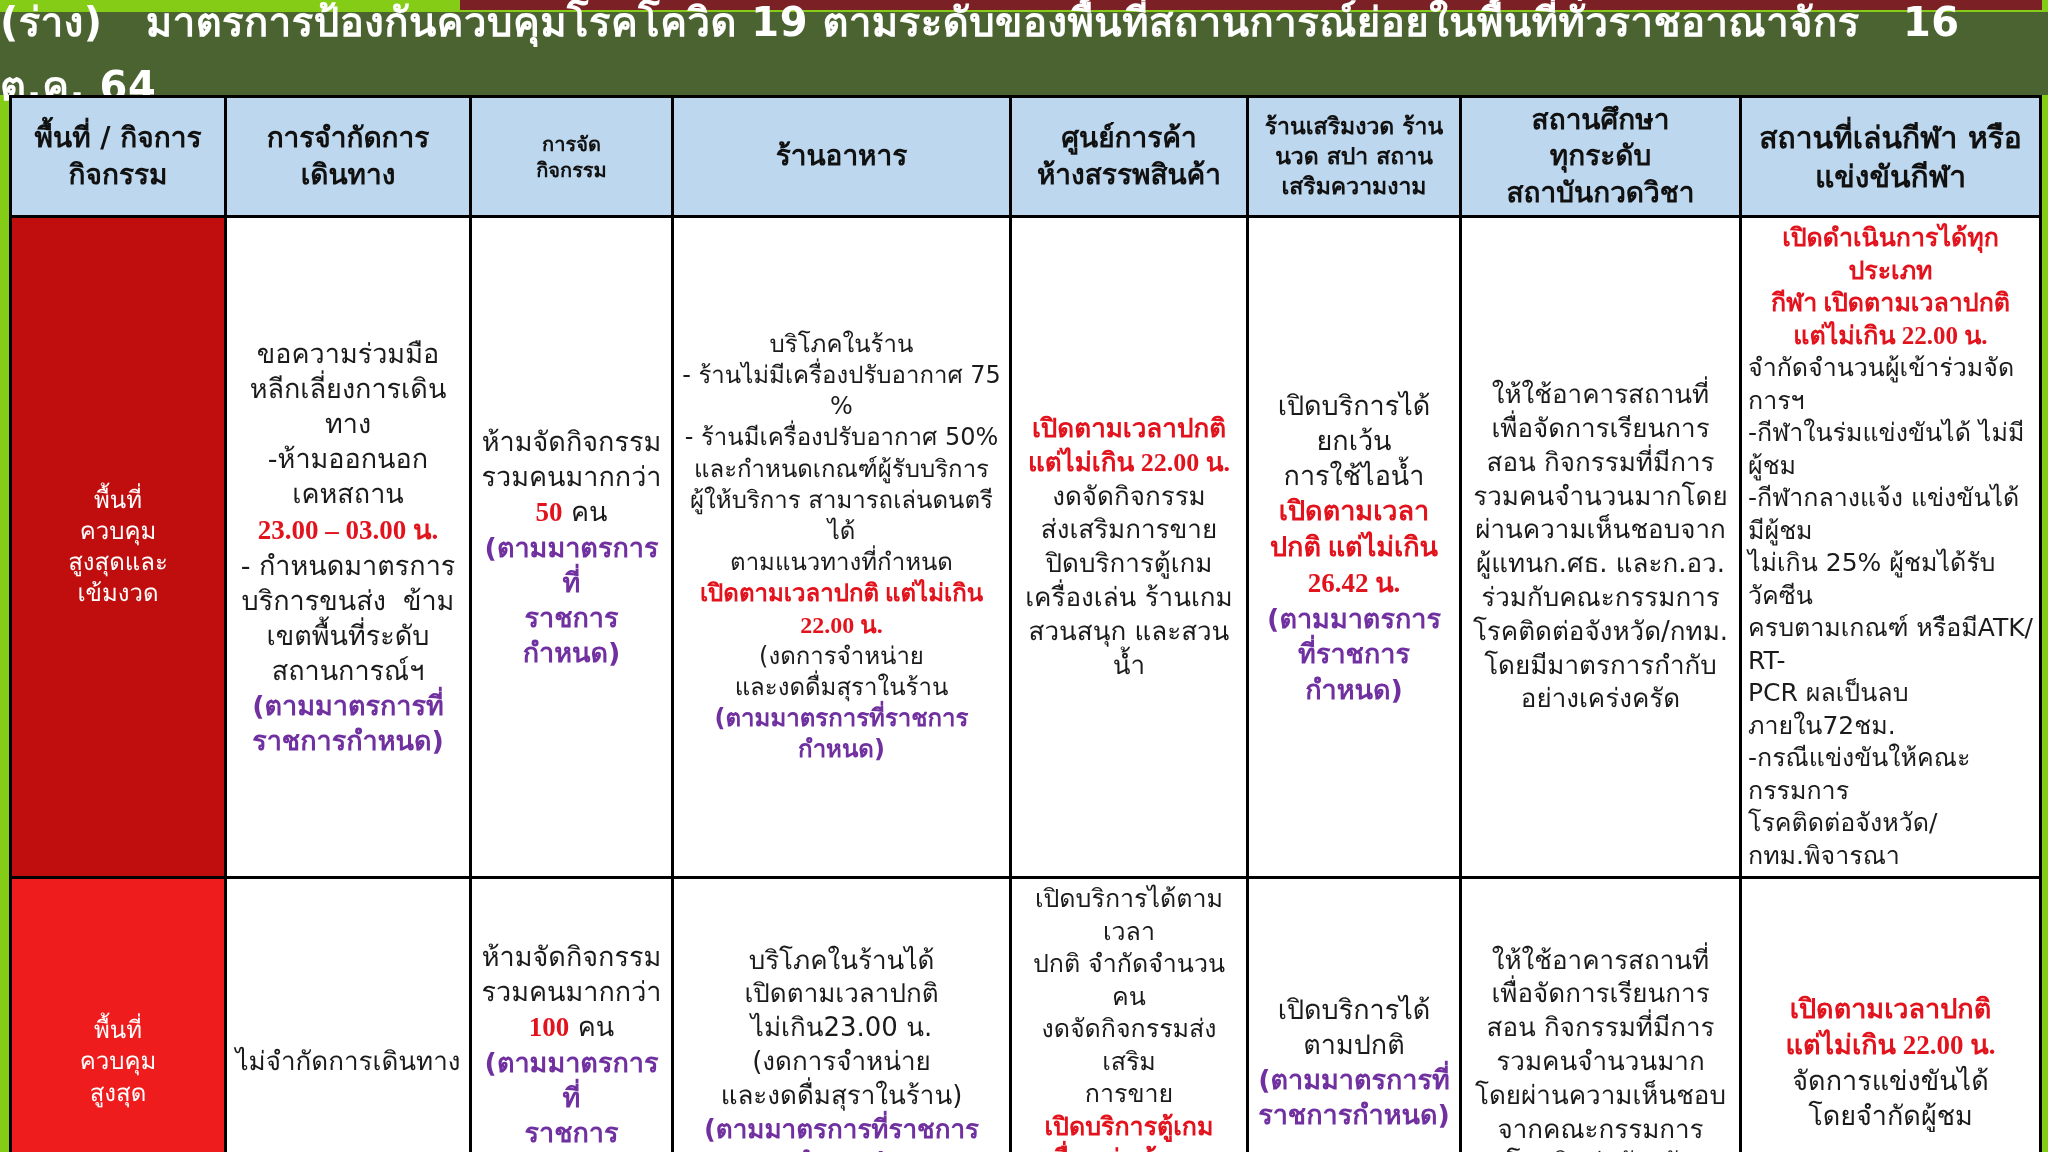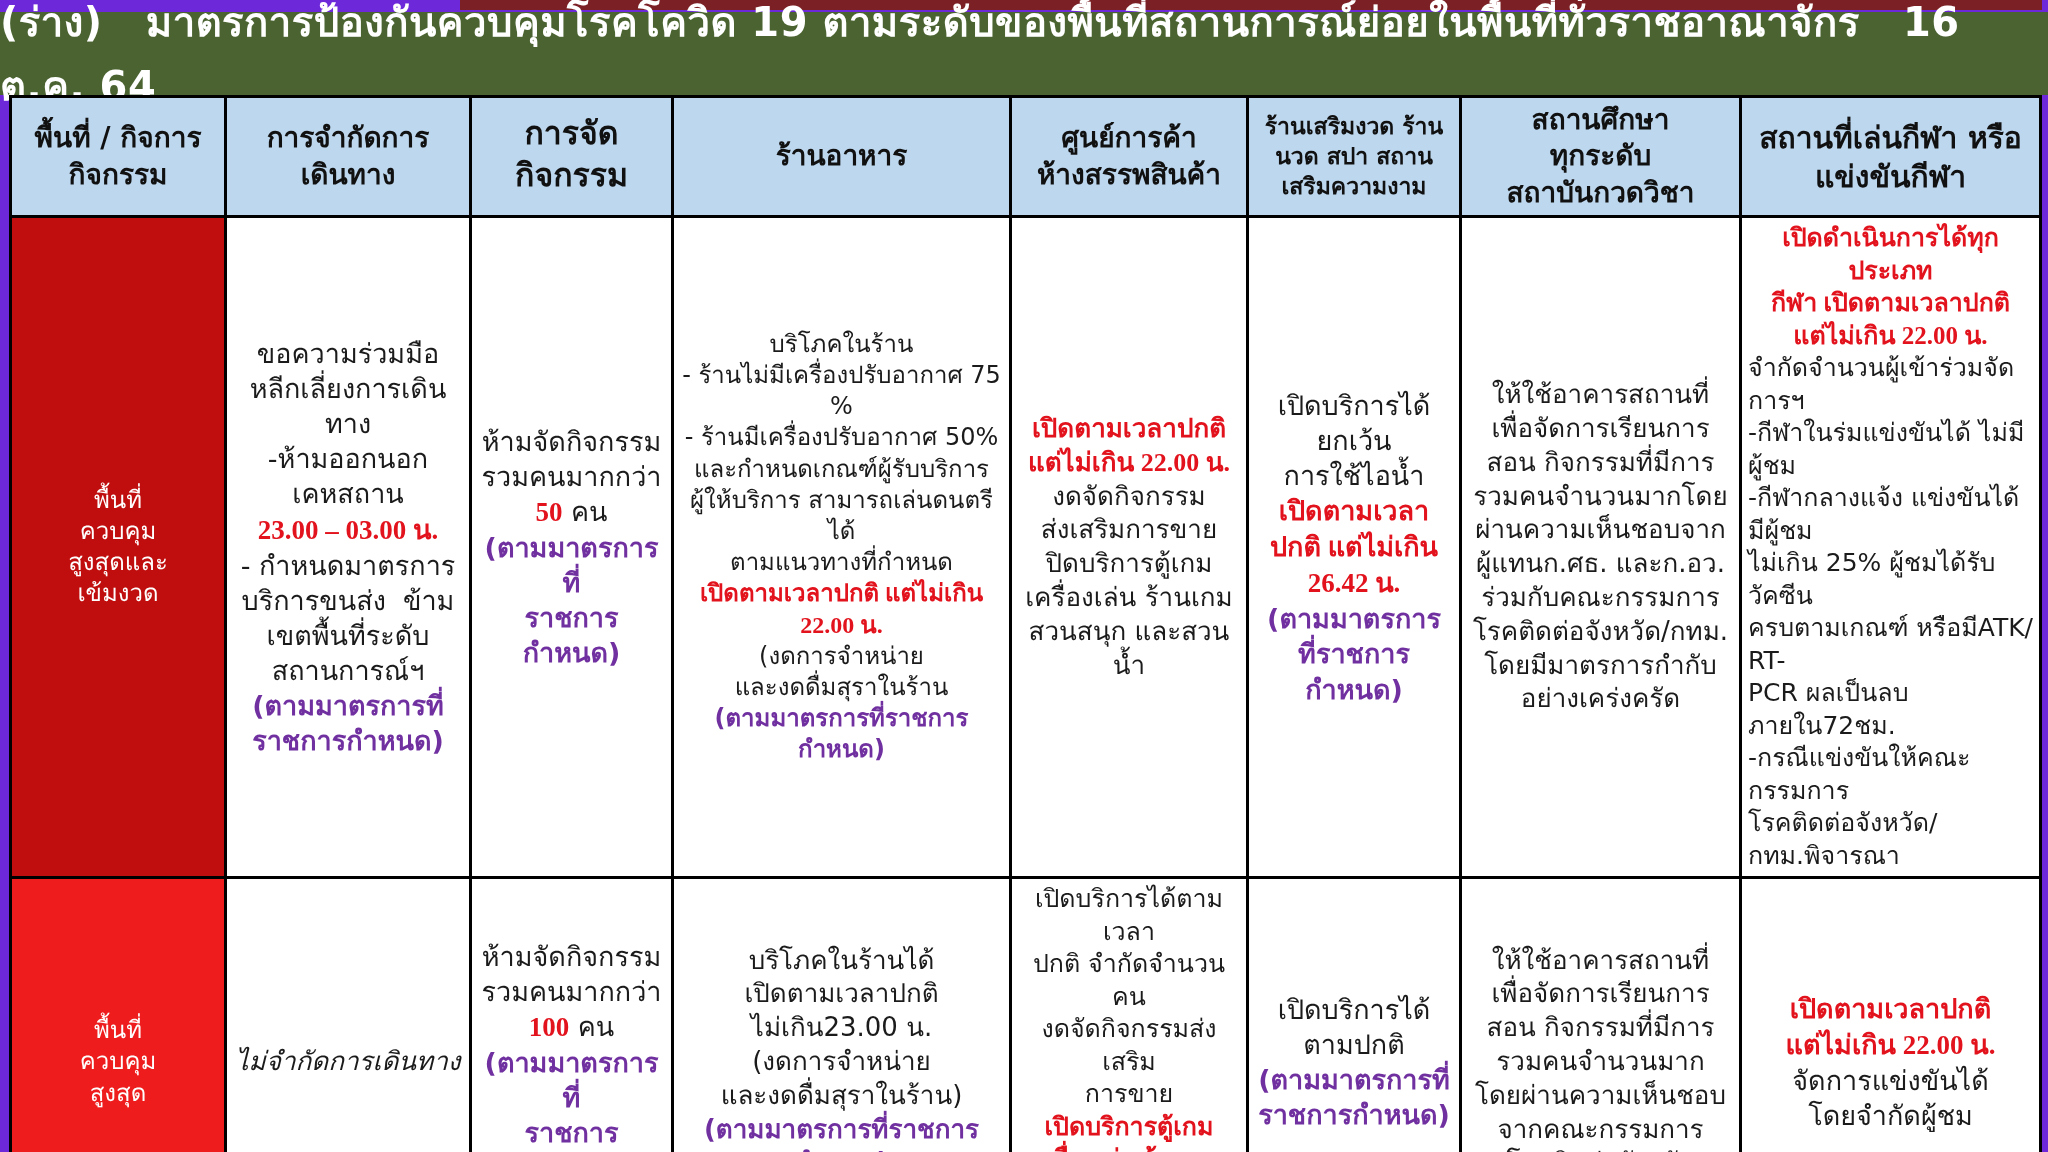--- a/index.html
+++ b/index.html
@@ -1,16 +1,16 @@
 <!DOCTYPE html>
 <html><head>
 <meta charset="utf-8">
 <style>
   html,body{margin:0;padding:0;background:#ffffff;}
-  .page{position:relative;width:2048px;height:1152px;background:#6d28d9;overflow:hidden;
+  .page{position:relative;width:2048px;height:1152px;background:#84cc16;overflow:hidden;
         font-family:"DejaVu Sans",sans-serif;}
   .top-strip{position:absolute;top:0;left:460px;right:6px;height:10px;background:#7b2125;}
   .title-bar{position:absolute;top:12px;left:0;width:100%;height:83px;background:#4a6330;
              display:flex;align-items:center;justify-content:center;}
   .title-bar span{color:#ffffff;font-size:40px;font-weight:700;letter-spacing:0.5px;}
   table.measures{position:absolute;top:95px;left:9px;width:2030px;border-collapse:collapse;
                  table-layout:fixed;background:#ffffff;border:3px solid #000;}
   col.c0{width:215px}col.c1{width:245px}col.c2{width:202px}col.c3{width:338px}
   col.c4{width:237px}col.c5{width:213px}col.c6{width:280px}col.c7{width:300px}
   td,th{border:3px solid #000;vertical-align:middle;padding:4px 6px;box-sizing:border-box;}
@@ -48,21 +48,21 @@
       <tr class="hrow" id="header-row">
           <th class="head">
             <div class="cell" style="font-size: 28px;">พื้นที่ / กิจการ
 กิจกรรม</div>
           </th>
           <th class="head">
             <div class="cell" style="font-size: 28px;">การจำกัดการ
 เดินทาง</div>
           </th>
           <th class="head">
-            <div class="cell" style="font-size: 32px; font-family: Liberation Mono, monospace;">การจัด
+            <div class="cell" style="font-size: 20px;">การจัด
 กิจกรรม</div>
           </th>
           <th class="head">
             <div class="cell" style="font-size: 28px;">ร้านอาหาร</div>
           </th>
           <th class="head">
             <div class="cell" style="font-size: 28px; text-align: center;">ศูนย์การค้า
 ห้างสรรพสินค้า</div>
           </th>
           <th class="head">
@@ -167,21 +167,21 @@
 โรคติดต่อจังหวัด/กทม.พิจารณา</div></div>
           </td>
         </tr>
         <tr class="r1">
           <th class="rowlabel" style="background: rgb(238, 28, 28);">
             <div class="cell">พื้นที่
 ควบคุม
 สูงสุด</div>
           </th>
           <td>
-            <div class="cell" style="font-size: 26px; font-style: italic;"><span class="seg seg-black">ไม่จำกัดการเดินทาง</span></div>
+            <div class="cell" style="font-size: 26px;"><span class="seg seg-black">ไม่จำกัดการเดินทาง</span></div>
           </td>
           <td>
             <div class="cell" style="font-size: 27px;"><span class="seg seg-black">ห้ามจัดกิจกรรม
 รวมคนมากกว่า
 </span><span class="seg seg-red">100</span><span class="seg seg-black"> คน
 </span><span class="seg seg-purple">(ตามมาตรการที่
 ราชการกำหนด)</span></div>
           </td>
           <td>
             <div class="cell" style="font-size: 26px;"><span class="seg seg-black">บริโภคในร้านได้

